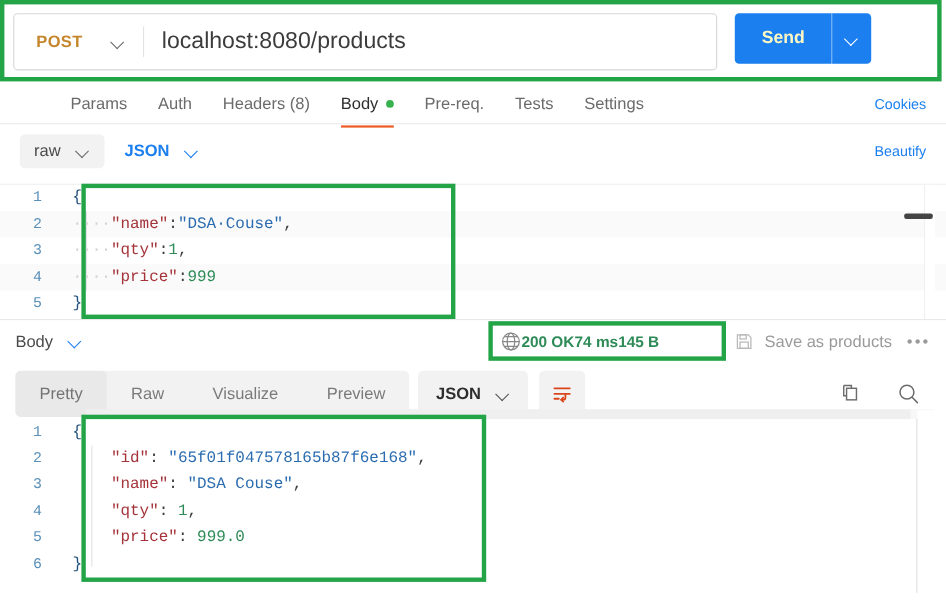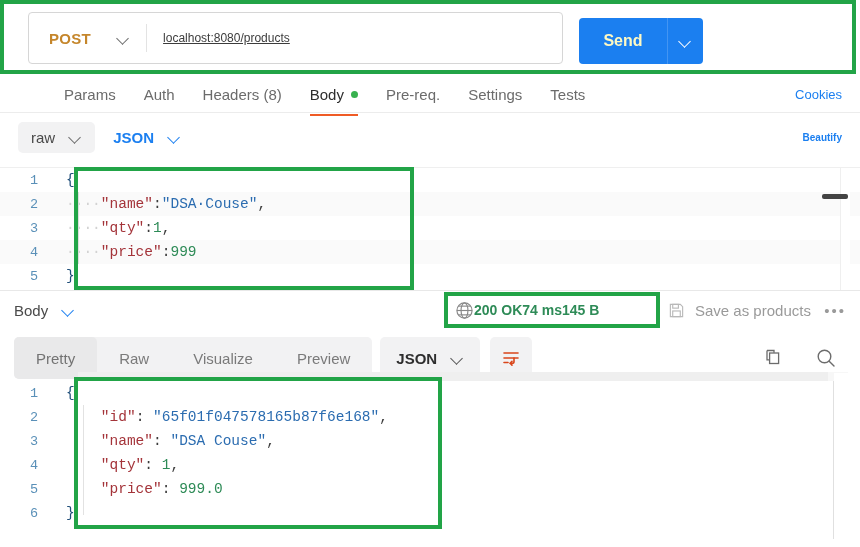--- a/index.html
+++ b/index.html
@@ -19,44 +19,44 @@
     pointer-events: none;
     z-index: 40;
   }
   #hl-url   { left: 0px;   top: 0px;   width: 856px; height: 74px; }
   #hl-req   { left: 74px;  top: 167px; width: 340px; height: 123px; }
   #hl-stat  { left: 444px; top: 292px; width: 216px; height: 36px; }
   #hl-res   { left: 74px;  top: 377px; width: 368px; height: 152px; }
 
   
   .urlbar {
-    position: absolute; left: 28px; top: 12px; width: 675px; height: 52px;
-    display: flex; align-items: flex-end;
+    position: absolute; left: 12px; top: 12px; width: 780px; height: 52px;
+    display: flex; align-items: flex-start;
   }
   .url-input-wrap {
     flex: 1 1 auto;
     border: 1px solid #d6d6d6;
     border-radius: 4px;
     display: flex; align-items: center;
     background: #fff;
     height: 52px;
   }
   .method-sel {
     display: flex; align-items: center; gap: 26px;
     padding: 0 16px 0 20px;
     height: 100%;
     cursor: pointer;
   }
   .method-sel .m-label {
     color: #c5862b; font-weight: 700; font-size: 15px; letter-spacing: .3px;
   }
   .divider-v { width: 1px; height: 28px; background: #e3e3e3; }
   .url-text {
-    flex: 1; padding: 0 16px; font-size: 12px; color: #3c3c3c;
-    overflow: hidden; white-space: nowrap; text-decoration: underline;
+    flex: 1; padding: 0 16px; font-size: 21px; color: #3c3c3c;
+    overflow: hidden; white-space: nowrap;
   }
   .send-wrap {
     margin-left: 16px; display: flex; align-items: center;
   }
   .send-btn {
     background: #1b7ff0; color: #fef9c3; border: none; border-radius: 4px 0 0 4px;
     height: 46px; width: 88px; font-size: 16px; font-weight: 700;
     font-family: "Liberation Sans", sans-serif; cursor: pointer;
     display: flex; align-items: center; justify-content: center;
   }
@@ -108,21 +108,21 @@
     display: flex; align-items: center; gap: 14px;
     background: #f2f2f3; border-radius: 5px; padding: 7px 13px; cursor: pointer;
     font-size: 15px; color: #4a4a4a;
   }
   .jsonsel {
     display: flex; align-items: center; gap: 14px; padding: 7px 12px; cursor: pointer;
     color: #1b7ff0; font-size: 15px; font-weight: 700;
   }
   .beautify {
     position: absolute; right: 18px; top: 118px; height: 38px; display: flex; align-items: center;
-    color: #1b7ff0; font-size: 10px; font-weight: 700; cursor: pointer;
+    color: #1b7ff0; font-size: 13px; font-weight: 400; cursor: pointer;
   }
 
   
   .editor {
     position: absolute; background: #fff; overflow: hidden;
     font-family: "Liberation Mono", "DejaVu Sans Mono", monospace;
   }
   .ed-line {
     display: flex; height: 24px; align-items: center;
   }
@@ -252,24 +252,24 @@
       </div>
     <div class="rtab active">
       <span>Body</span>
       <span class="green-dot"></span>
       <span class="under"></span>
     </div>
     <div class="rtab">
         <span>Pre-req.</span>
       </div>
     <div class="rtab">
+        <span>Tests</span>
+      </div>
+    <div class="rtab">
         <span>Settings</span>
-      </div>
-    <div class="rtab">
-        <span>Tests</span>
       </div>
   </div>
   <div class="cookies-link">Cookies</div>
   <div class="tabs-rule"></div>
 
   <div class="bodytype-row">
     <div class="pill">
       <span>raw</span>
       <span class="chev" style="color:#6b6b6b"></span>
     </div>

